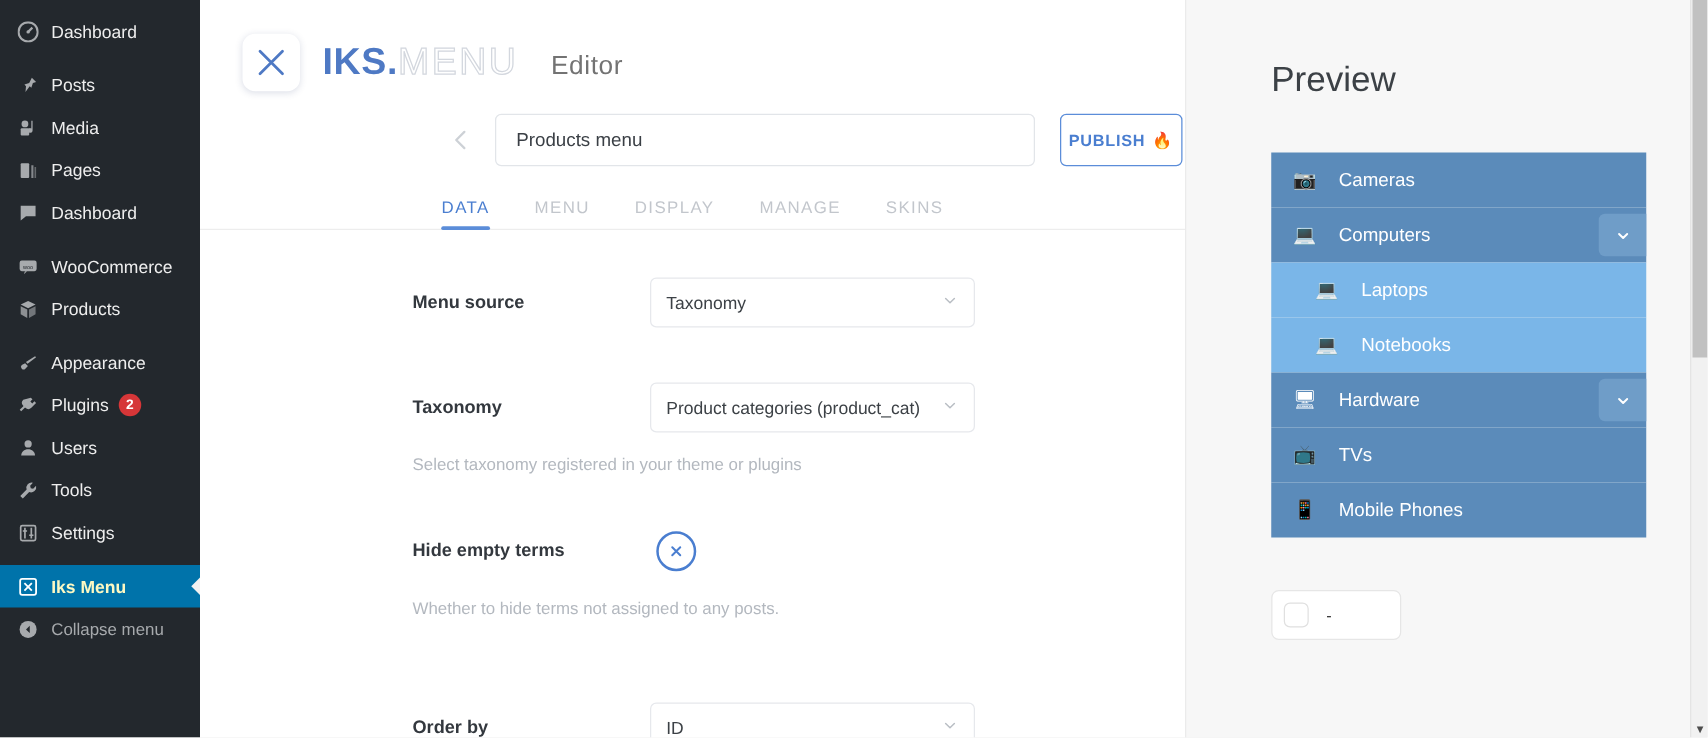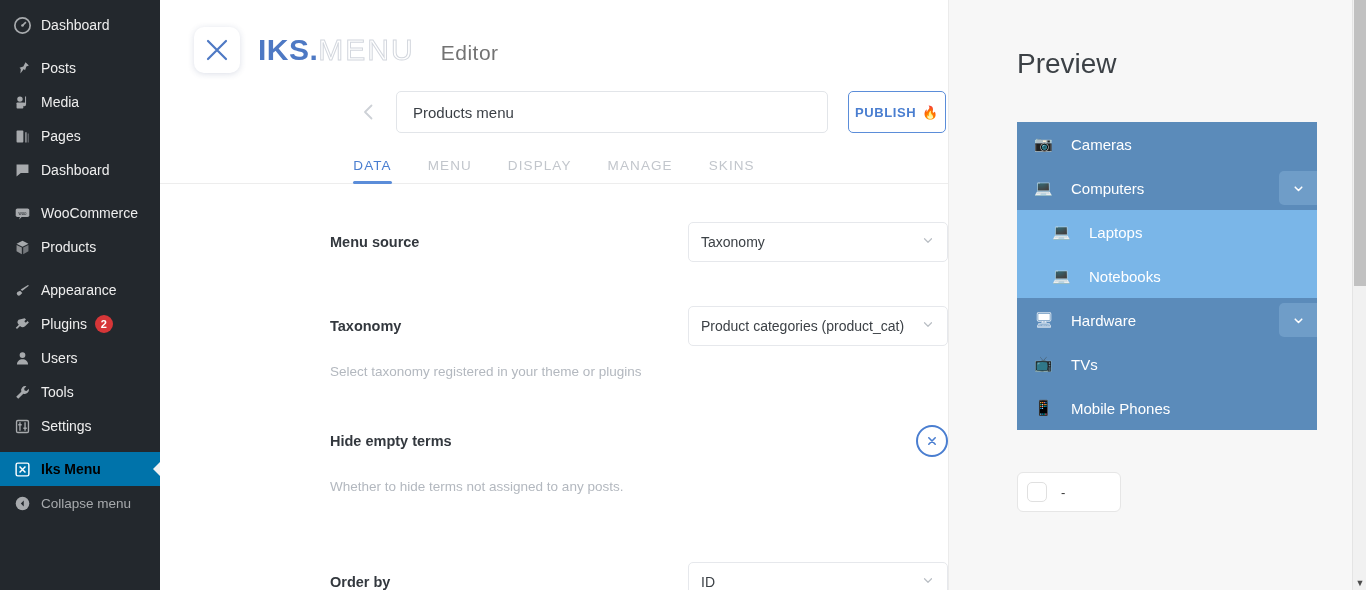--- a/index.html
+++ b/index.html
@@ -28,21 +28,21 @@
     cursor: pointer;
   }
   .wp-item .wp-ico {
     width: 20px; height: 20px; margin-right: 9px;
     display: flex; align-items: center; justify-content: center;
     color: #a7aaad; flex: none;
   }
   .wp-item .wp-ico svg { display:block; }
   .wp-gap { height: 9px; }
   .wp-item.active {
-    background: #0073aa; color: #000000; font-weight: bold;
+    background: #0073aa; color: #fef9c3; font-weight: bold;
   }
   .wp-item.active .wp-ico { color: #fff; }
   .wp-item.active .wp-pointer {
     position: absolute; right: -1px; top: 50%;
     transform: translateY(-50%);
     width: 0; height: 0;
     border-top: 8px solid transparent;
     border-bottom: 8px solid transparent;
     border-right: 8px solid #f1f1f1;
   }
@@ -122,21 +122,21 @@
     padding-bottom: 10px; cursor: pointer; position: relative;
   }
   .tab.active { color: #4a7ed0; }
   .tab.active::after {
     content: ""; position: absolute; left: 0; right: 0; bottom: -1px;
     height: 3px; background: #5b8dd9; border-radius: 2px;
   }
 
   
   .form { padding: 36px 0 0 170px; }
-  .field-row { display: flex; align-items: center; min-height: 44px; justify-content: space-between; }
+  .field-row { display: flex; align-items: center; min-height: 44px; }
   .field-label {
     width: 190px; font-size: 14.5px; font-weight: bold; color: #33383e;
     flex: none;
   }
   .select {
     width: 260px; height: 40px;
     border: 1px solid #e6e8ec; border-radius: 5px;
     display: flex; align-items: center; padding: 0 12px;
     font-size: 14px; color: #3c4146; background: #fff;
     cursor: pointer; position: relative;

